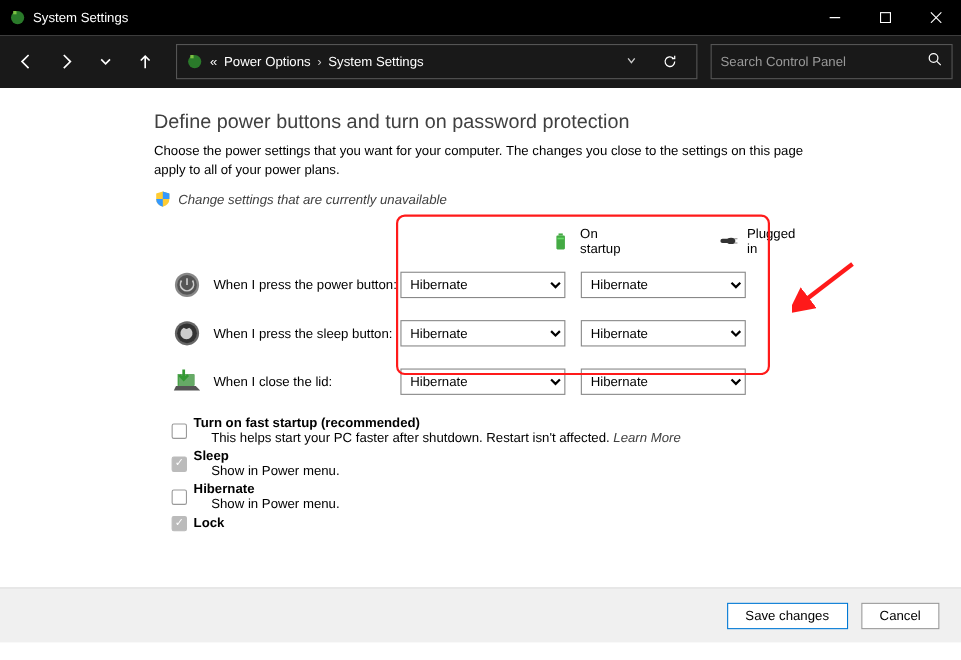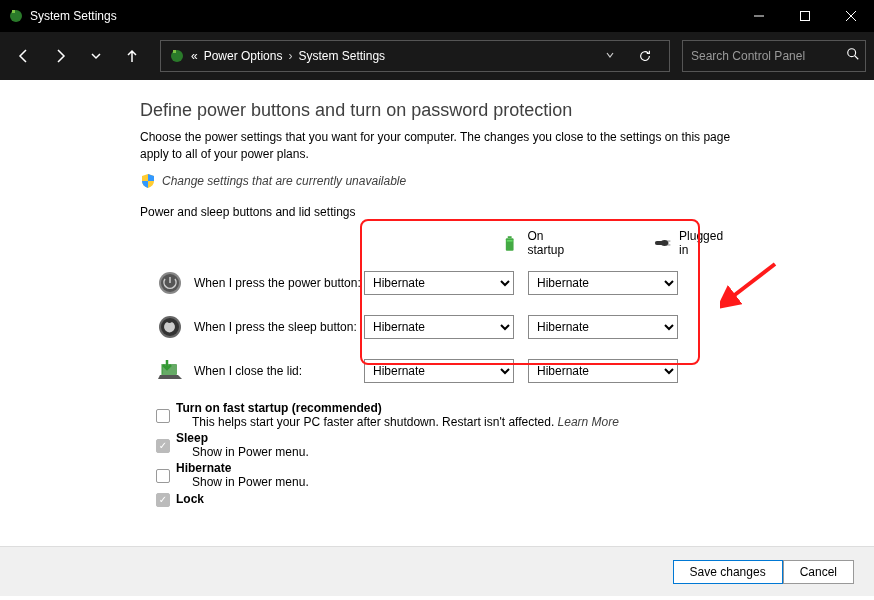--- a/index.html
+++ b/index.html
@@ -14,21 +14,21 @@
     
     
     .toolbar { height: 48px; background: #191919; display: flex; align-items: center; padding: 0 8px; gap: 4px; }
     .nav-btn { width: 32px; height: 32px; display: flex; align-items: center; justify-content: center; color: #fff; cursor: pointer; }
     .addr-bar { flex: 1; height: 32px; background: #191919; border: 1px solid #555; display: flex; align-items: center; padding: 0 8px; color: #fff; font-size: 12px; gap: 6px; margin: 0 8px; }
     .addr-icon { width: 16px; height: 16px; }
     .breadcrumb-sep { color: #ccc; }
     .addr-spacer { flex: 1; }
     .addr-drop { color: #ccc; }
     .refresh-btn { width: 32px; height: 32px; display: flex; align-items: center; justify-content: center; color: #fff; margin-left: 8px; cursor: pointer; }
-    .search-box { width: 184px; height: 32px; background: #191919; border: 1px solid #555; display: flex; align-items: center; padding: 0 8px; }
+    .search-box { width: 220px; height: 32px; background: #191919; border: 1px solid #555; display: flex; align-items: center; padding: 0 8px; }
     .search-input { flex: 1; background: transparent; border: none; color: #fff; font-size: 12px; outline: none; }
     .search-input::placeholder { color: #999; }
     .search-icon-btn { color: #fff; cursor: pointer; }
     
     
     .content-outer { position: absolute; top: 80px; left: 0; right: 0; bottom: 50px; overflow-y: scroll; }
     .content { padding: 20px 140px 20px 140px; color: #000; font-size: 12px; }
     
     .page-title { color: #404040; font-size: 18px; font-weight: 400; margin-bottom: 8px; }
     .page-desc { margin-bottom: 10px; line-height: 1.4; }
@@ -55,21 +55,21 @@
     .shutdown-section { margin-top: 14px; }
     .check-item { display: flex; align-items: center; padding-left: 16px; margin-bottom: 2px; }
     .checkbox { width: 14px; height: 14px; border: 1px solid #999; border-radius: 2px; margin-right: 6px; margin-top: 2px; flex-shrink: 0; display: flex; align-items: center; justify-content: center; }
     .checkbox.checked { background: #bbb; border-color: #bbb; }
     .checkbox.checked::after { content: "✓"; color: #fff; font-size: 10px; line-height: 1; }
     .check-body { flex: 1; }
     .check-label { font-weight: 600; }
     .check-desc { margin-left: 16px; }
     
     
-    .bottom-bar { position: absolute; left: 0; right: 0; bottom: 4px; height: 50px; background: #f0f0f0; border-top: 1px solid #ddd; display: flex; align-items: center; justify-content: flex-end; padding: 0 20px; gap: 0; }
+    .bottom-bar { position: absolute; left: 0; right: 0; bottom: 16px; height: 50px; background: #f0f0f0; border-top: 1px solid #ddd; display: flex; align-items: center; justify-content: flex-end; padding: 0 20px; gap: 12px; }
     .btn { height: 24px; padding: 0 16px; background: #fff; border: 1px solid #999; font-size: 12px; cursor: pointer; }
     .btn.primary { border-color: #0078d4; }
     
     
     .content-outer::-webkit-scrollbar { width: 16px; }
     .content-outer::-webkit-scrollbar-track { background: #f0f0f0; }
     .content-outer::-webkit-scrollbar-thumb { background: #c0c0c0; }
   </style>
 </head>
 <body>
@@ -158,21 +158,20 @@
 
     <div class="shield-link">
       <svg class="shield-icon" viewBox="0 0 16 16">
         <path d="M8 1 L14 3 L14 8 Q14 13 8 15 Q2 13 2 8 L2 3 Z" fill="#fc3"></path>
         <path d="M8 1 L14 3 L14 8 L8 8 Z" fill="#39f"></path>
         <path d="M8 8 L8 15 Q2 13 2 8 Z" fill="#39f"></path>
       </svg>
       <span class="link">Change settings that are currently unavailable</span>
     </div>
 
-    <div class="section-label">Power and sleep buttons and lid settings</div>
 
     <div style="position:relative;">
       <div class="columns-header">
         <div class="col-header">
           <svg class="battery-icon" viewBox="0 0 20 20">
               <rect x="6" y="5" width="8" height="13" rx="1" fill="#4a4"></rect>
               <rect x="8" y="3" width="4" height="2" fill="#4a4"></rect>
               <rect x="7" y="7" width="6" height="1.5" fill="#6d6"></rect>
             </svg>
           <span>On startup</span>

